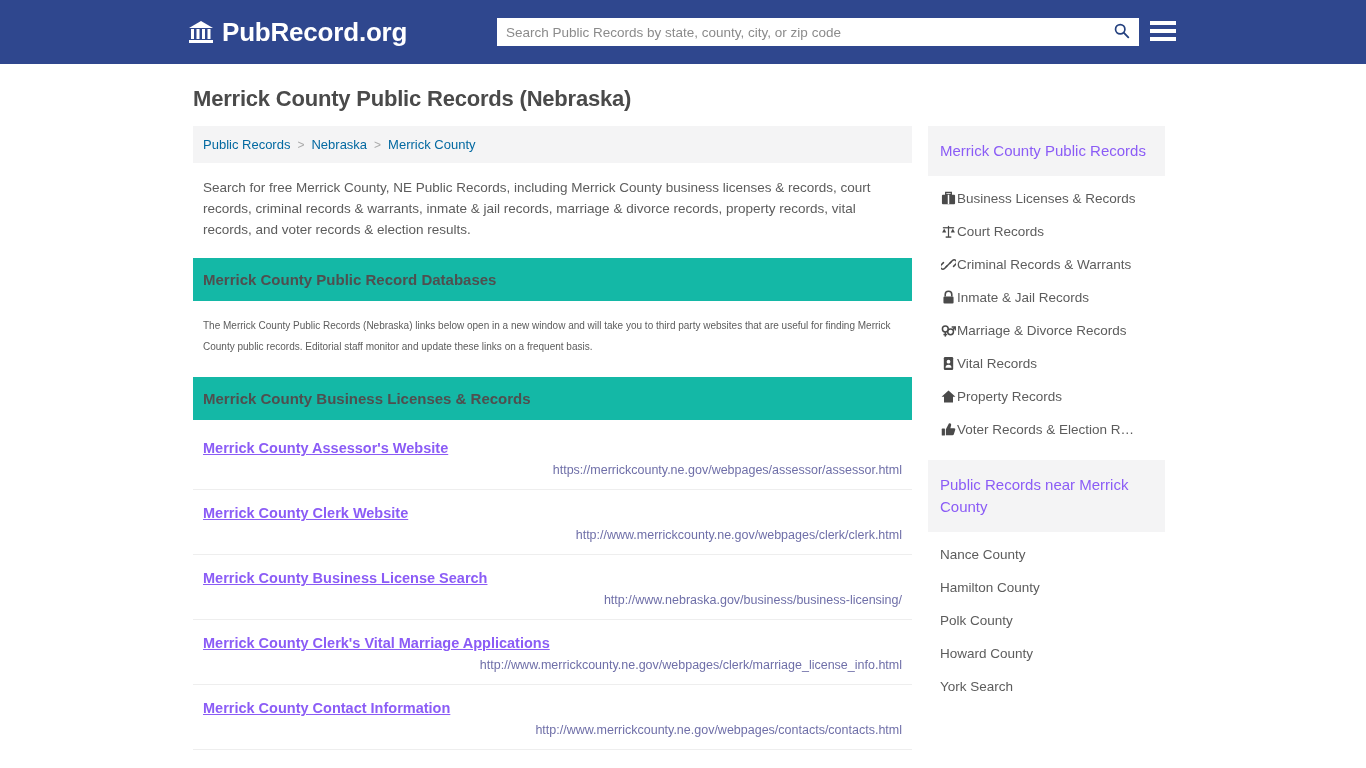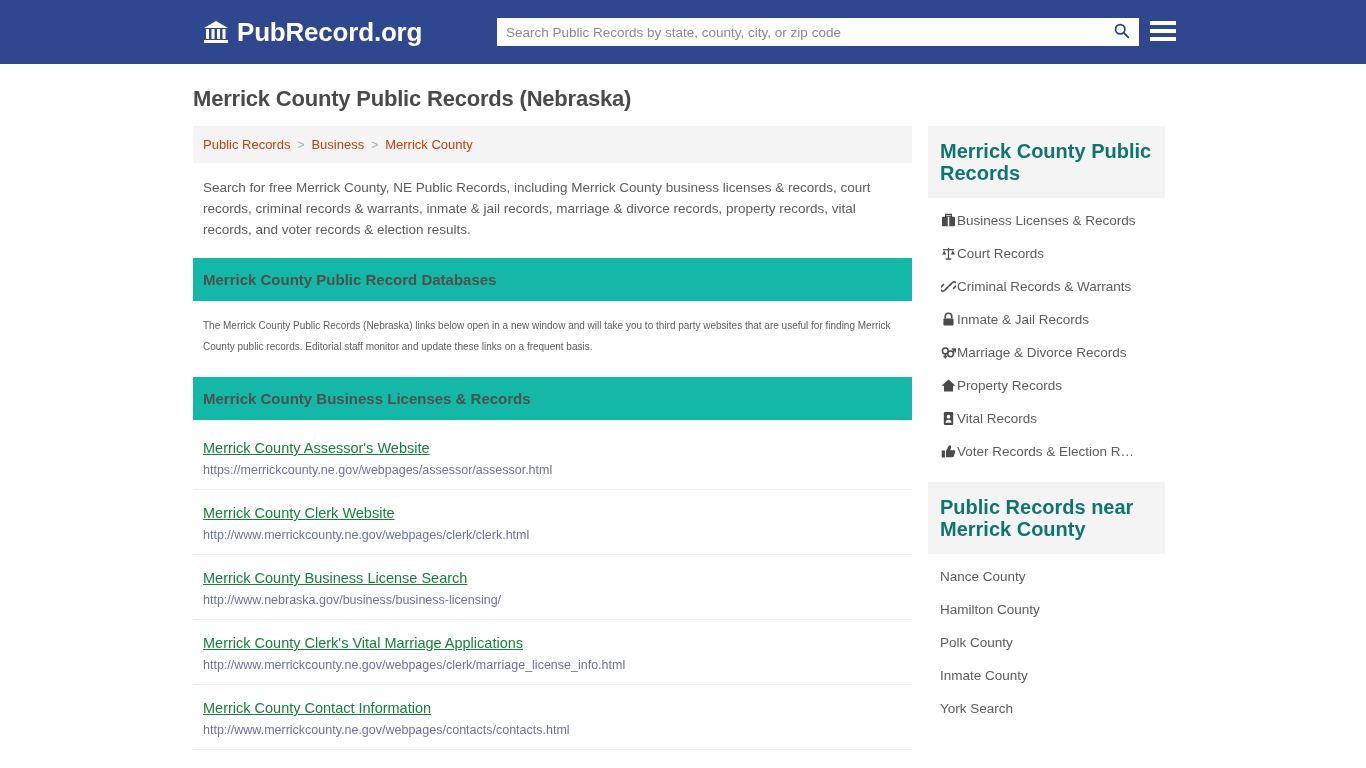--- a/index.html
+++ b/index.html
@@ -14,21 +14,21 @@
   
   .site-header {
     height: 64px;
     background: #2F478E;
     display: flex;
     align-items: center;
     position: relative;
   }
   .brand {
     position: absolute;
-    left: 203px;
+    left: 188px;
     display: flex;
     align-items: center;
     gap: 8px;
     text-decoration: none;
   }
   .brand-icon { width: 26px; height: 26px; display: block; }
   .brand-text {
     color: #ffffff;
     font-size: 26px;
     font-weight: bold;
@@ -115,21 +115,21 @@
     background: #f4f4f5;
     padding: 11px 10px;
     font-size: 13px;
     color: #555;
     display: flex;
     align-items: center;
     gap: 7px;
     flex-wrap: wrap;
   }
   .breadcrumb a {
-    color: #c2410c;
+    color: #0369a1;
     text-decoration: none;
   }
   .bc-sep { color: #aaa; font-size: 12px; }
 
   .intro {
     padding: 14px 10px 8px 10px;
     font-size: 13.5px;
     line-height: 21px;
     color: #5c5c5c;
     margin: 0;
@@ -154,40 +154,41 @@
   
   .link-list { margin-top: 4px; }
   .link-item {
     padding: 14px 10px 12px 10px;
     border-bottom: 1px solid #eeeeee;
   }
   .link-item:first-child { border-top: 1px solid transparent; }
   .link-title {
     display: inline-block;
     font-size: 14.5px;
-    font-weight: normal;
-    color: #15803d;
+    font-weight: bold;
+    color: #8b5cf6;
     text-decoration: underline;
     margin-bottom: 7px;
   }
   .link-url {
     display: block;
     font-size: 12.5px;
     color: #6f6fa8;
     text-decoration: none;
     word-break: break-all;
+    text-align: right;
   }
 
   
   .side-head {
     background: #f4f4f5;
     padding: 14px 12px;
-    font-size: 20px;
-    font-weight: bold;
-    color: #0f766e;
+    font-size: 15px;
+    font-weight: normal;
+    color: #8b5cf6;
     line-height: 22px;
   }
   .side-list { padding: 6px 0 4px 0; }
   .side-item {
     display: flex;
     align-items: center;
     padding: 9px 12px;
     font-size: 13.5px;
     color: #5c5c5c;
     text-decoration: none;
@@ -252,21 +253,21 @@
 
     <h1 class="page-title">Merrick County Public Records (Nebraska)</h1>
 
     <div class="columns">
 
       <div class="main-col">
 
         <nav class="breadcrumb">
           <a href="#">Public Records</a>
           <span class="bc-sep">&gt;</span>
-          <a href="#">Business</a>
+          <a href="#">Nebraska</a>
           <span class="bc-sep">&gt;</span>
           <a href="#">Merrick County</a>
         </nav>
 
         <p class="intro">Search for free Merrick County, NE Public Records, including Merrick County business licenses &amp; records, court records, criminal records &amp; warrants, inmate &amp; jail records, marriage &amp; divorce records, property records, vital records, and voter records &amp; election results.</p>
 
         <div class="section-head">Merrick County Public Record Databases</div>
         <p class="section-body">The Merrick County Public Records (Nebraska) links below open in a new window and will take you to third party websites that are useful for finding Merrick County public records. Editorial staff monitor and update these links on a frequent basis.</p>
 
         <div class="section-head">Merrick County Business Licenses &amp; Records</div>
@@ -356,40 +357,40 @@
                 <line x1="12.4" y1="7.2" x2="15" y2="4.6" stroke="#4a4a4a" stroke-width="1.6"></line>
                 <polyline points="11.4,4.2 15.2,4.2 15.2,8" fill="none" stroke="#4a4a4a" stroke-width="1.5"></polyline>
               </svg>
             </span>
             <span class="lbl">Marriage &amp; Divorce Records</span>
           </a>
 
           <a class="side-item" href="#">
             <span class="ico">
               <svg viewBox="0 0 16 16" width="15" height="15" aria-hidden="true">
-                <polygon points="8,1.6 15.4,8.2 12.8,8.2 12.8,14.4 3.2,14.4 3.2,8.2 0.6,8.2" fill="#4a4a4a"></polygon>
-              </svg>
-            </span>
-            <span class="lbl">Property Records</span>
-          </a>
-
-          <a class="side-item" href="#">
-            <span class="ico">
-              <svg viewBox="0 0 16 16" width="15" height="15" aria-hidden="true">
                 <rect x="3" y="1" width="10" height="14" rx="1.4" fill="#4a4a4a"></rect>
                 <circle cx="8" cy="6" r="2" fill="#ffffff"></circle>
                 <path d="M4.8 12.4 a3.2 3.2 0 0 1 6.4 0 z" fill="#ffffff"></path>
               </svg>
             </span>
             <span class="lbl">Vital Records</span>
           </a>
 
           <a class="side-item" href="#">
             <span class="ico">
               <svg viewBox="0 0 16 16" width="15" height="15" aria-hidden="true">
+                <polygon points="8,1.6 15.4,8.2 12.8,8.2 12.8,14.4 3.2,14.4 3.2,8.2 0.6,8.2" fill="#4a4a4a"></polygon>
+              </svg>
+            </span>
+            <span class="lbl">Property Records</span>
+          </a>
+
+          <a class="side-item" href="#">
+            <span class="ico">
+              <svg viewBox="0 0 16 16" width="15" height="15" aria-hidden="true">
                 <rect x="0.8" y="7" width="3.4" height="7.4" rx="0.6" fill="#4a4a4a"></rect>
                 <path d="M5.2 7.6 L8.4 1.6 a1.6 1.6 0 0 1 2.4 1.8 L10 6.6 h4 a1.3 1.3 0 0 1 1.2 1.7 l-1.5 4.8 a1.6 1.6 0 0 1-1.5 1.1 H5.2 z" fill="#4a4a4a"></path>
               </svg>
             </span>
             <span class="lbl">Voter Records &amp; Election R…</span>
           </a>
         </div>
 
         <div class="side-head second">Public Records near Merrick County</div>
         <div class="side-list">
@@ -398,21 +399,21 @@
           <a class="side-item no-icon" href="#">
             <span class="lbl">Nance County</span>
           </a>
           <a class="side-item no-icon" href="#">
             <span class="lbl">Hamilton County</span>
           </a>
           <a class="side-item no-icon" href="#">
             <span class="lbl">Polk County</span>
           </a>
           <a class="side-item no-icon" href="#">
-            <span class="lbl">Inmate County</span>
+            <span class="lbl">Howard County</span>
           </a>
           <a class="side-item no-icon" href="#">
             <span class="lbl">York Search</span>
           </a>
         </div>
 
       </aside>
     </div>
   </div>
 </div>

